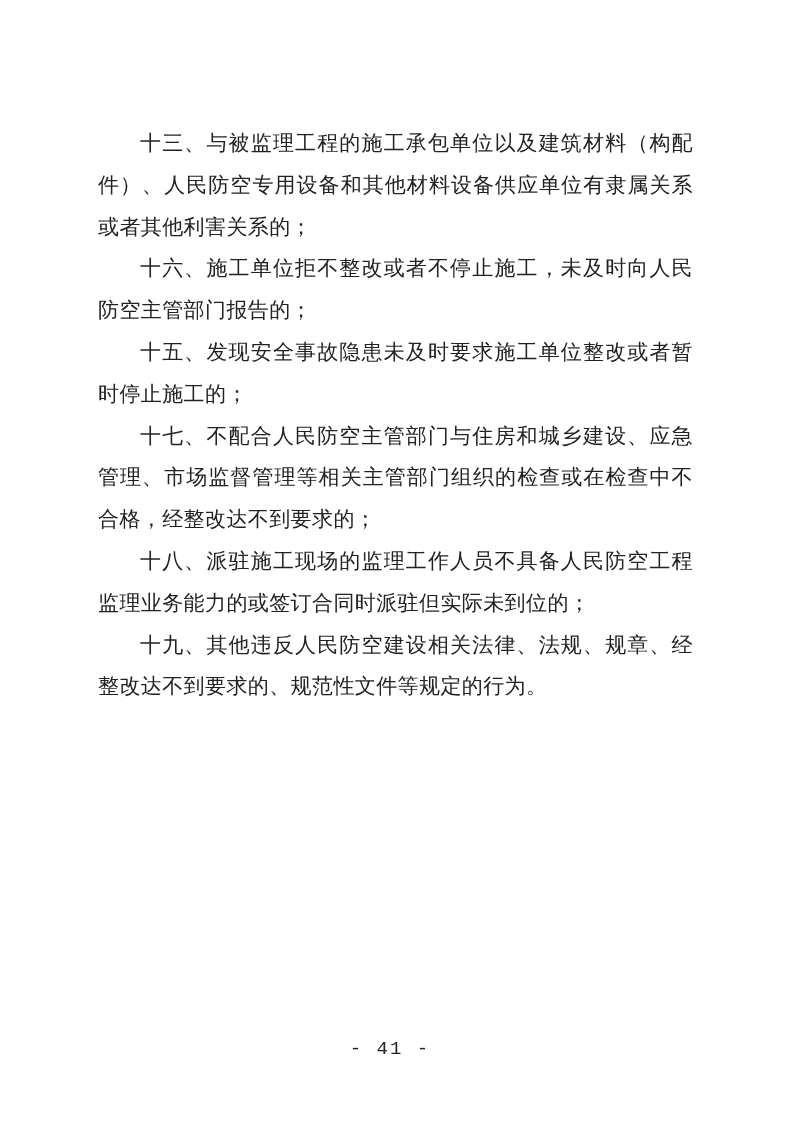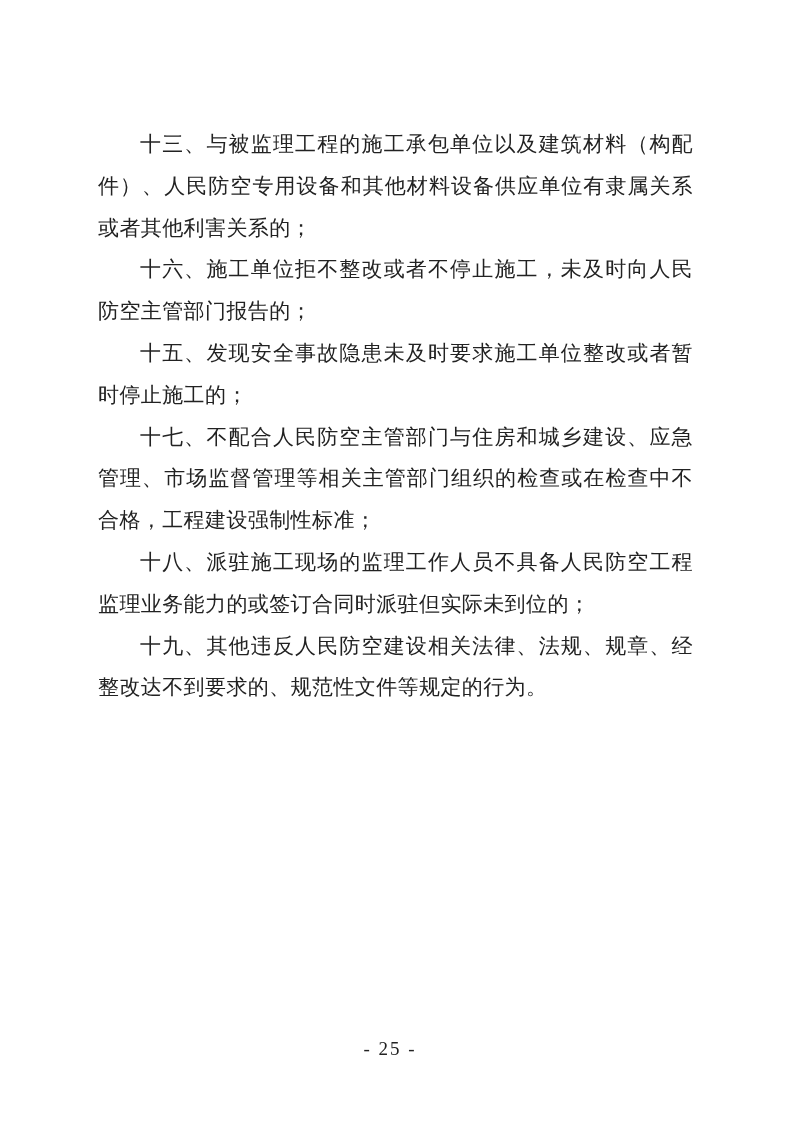--- a/index.html
+++ b/index.html
@@ -6,21 +6,21 @@
     margin: 0;
     padding: 0;
     background: #ffffff;
   }
   .page {
     position: relative;
     width: 780px;
     height: 1122px;
     background: #ffffff;
     overflow: hidden;
-    font-family: Liberation Serif, serif;
+    font-family: Liberation Mono, monospace;
     color: #222222;
   }
   .doc-body {
     position: absolute;
     left: 98px;
     top: 124px;
     width: 595px;
   }
   .doc-body p {
     margin: 0;
@@ -46,20 +46,20 @@
   }
 </style>
 </head>
 <body>
 
 <div class="page">
   <div class="doc-body">
     <p>十三、与被监理工程的施工承包单位以及建筑材料（构配件）、人民防空专用设备和其他材料设备供应单位有隶属关系或者其他利害关系的；</p>
     <p>十六、施工单位拒不整改或者不停止施工，未及时向人民防空主管部门报告的；</p>
     <p>十五、发现安全事故隐患未及时要求施工单位整改或者暂时停止施工的；</p>
-    <p>十七、不配合人民防空主管部门与住房和城乡建设、应急管理、市场监督管理等相关主管部门组织的检查或在检查中不合格，工程建设强制性标准；</p>
+    <p>十七、不配合人民防空主管部门与住房和城乡建设、应急管理、市场监督管理等相关主管部门组织的检查或在检查中不合格，经整改达不到要求的；</p>
     <p>十八、派驻施工现场的监理工作人员不具备人民防空工程监理业务能力的或签订合同时派驻但实际未到位的；</p>
     <p>十九、其他违反人民防空建设相关法律、法规、规章、经整改达不到要求的、规范性文件等规定的行为。</p>
   </div>
   <div class="page-footer">
-    <span class="page-number">- 25 -</span>
+    <span class="page-number">- 41 -</span>
   </div>
 </div>
 
 </body></html>

